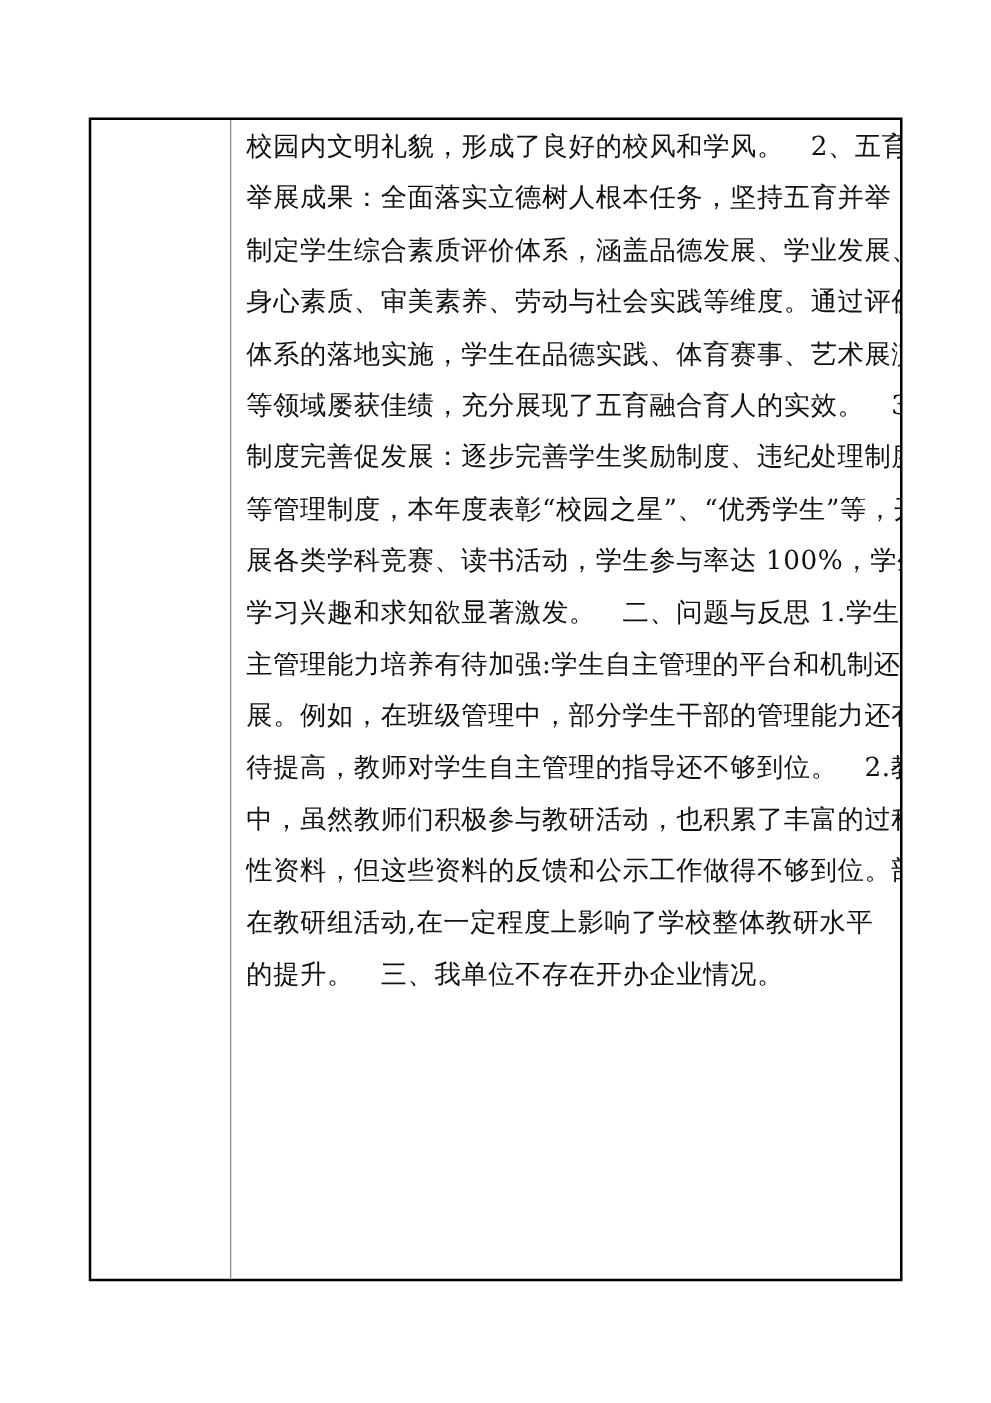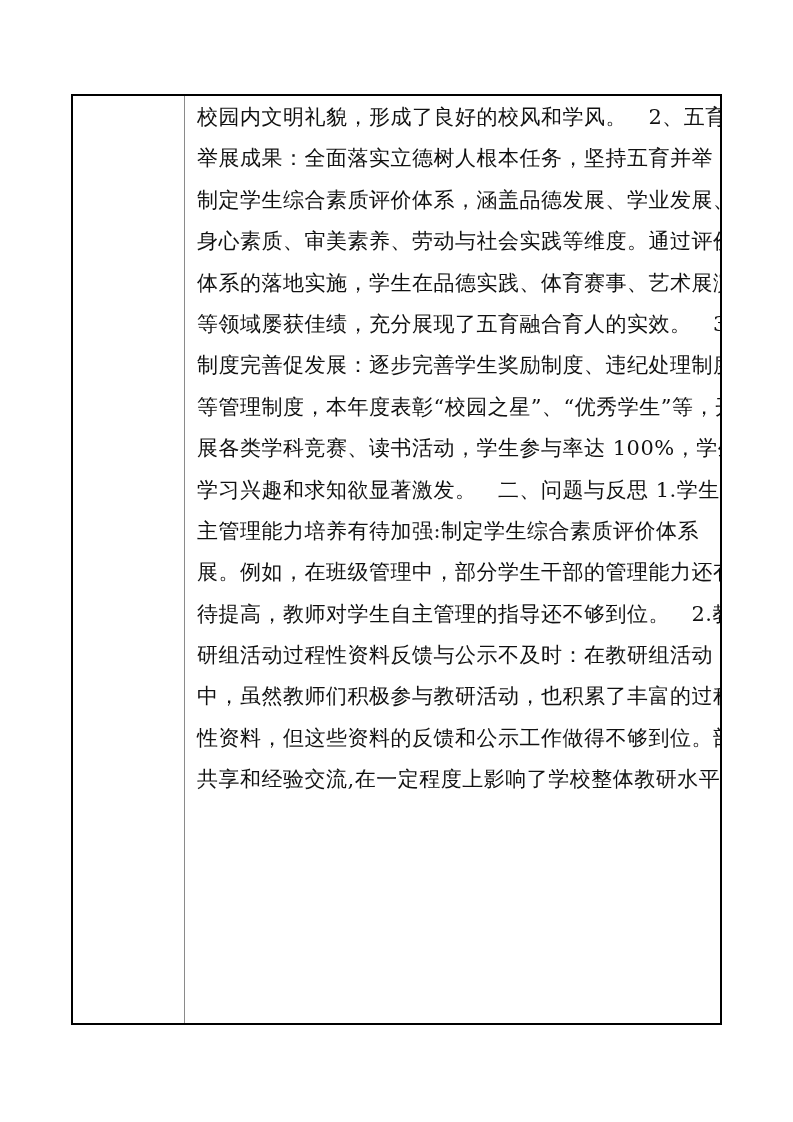--- a/index.html
+++ b/index.html
@@ -59,22 +59,22 @@
         <div class="text-line">校园内文明礼貌，形成了良好的校风和学风。　2、五育并</div>
         <div class="text-line">举展成果：全面落实立德树人根本任务，坚持五育并举，</div>
         <div class="text-line">制定学生综合素质评价体系，涵盖品德发展、学业发展、</div>
         <div class="text-line">身心素质、审美素养、劳动与社会实践等维度。通过评价</div>
         <div class="text-line">体系的落地实施，学生在品德实践、体育赛事、艺术展演</div>
         <div class="text-line">等领域屡获佳绩，充分展现了五育融合育人的实效。　3、</div>
         <div class="text-line">制度完善促发展：逐步完善学生奖励制度、违纪处理制度</div>
         <div class="text-line">等管理制度，本年度表彰“校园之星”、“优秀学生”等，开</div>
         <div class="text-line">展各类学科竞赛、读书活动，学生参与率达 100%，学生</div>
         <div class="text-line">学习兴趣和求知欲显著激发。　二、问题与反思 1.学生自</div>
-        <div class="text-line">主管理能力培养有待加强:制定学生综合素质评价体系</div>
+        <div class="text-line">主管理能力培养有待加强:学生自主管理的平台和机制还</div>
         <div class="text-line">展。例如，在班级管理中，部分学生干部的管理能力还有</div>
         <div class="text-line">待提高，教师对学生自主管理的指导还不够到位。　2.教</div>
-        <div class="text-line">研组活动过程性资料反馈与公示不及时：在教研组活动</div>
         <div class="text-line">中，虽然教师们积极参与教研活动，也积累了丰富的过程</div>
         <div class="text-line">性资料，但这些资料的反馈和公示工作做得不够到位。部</div>
-        <div class="text-line">共享和经验交流,在一定程度上影响了学校整体教研水平</div>
+        <div class="text-line">在教研组活动,在一定程度上影响了学校整体教研水平</div>
+        <div class="text-line">的提升。　三、我单位不存在开办企业情况。</div>
       </div>
   </div>
 </div>
 
 </body></html>

